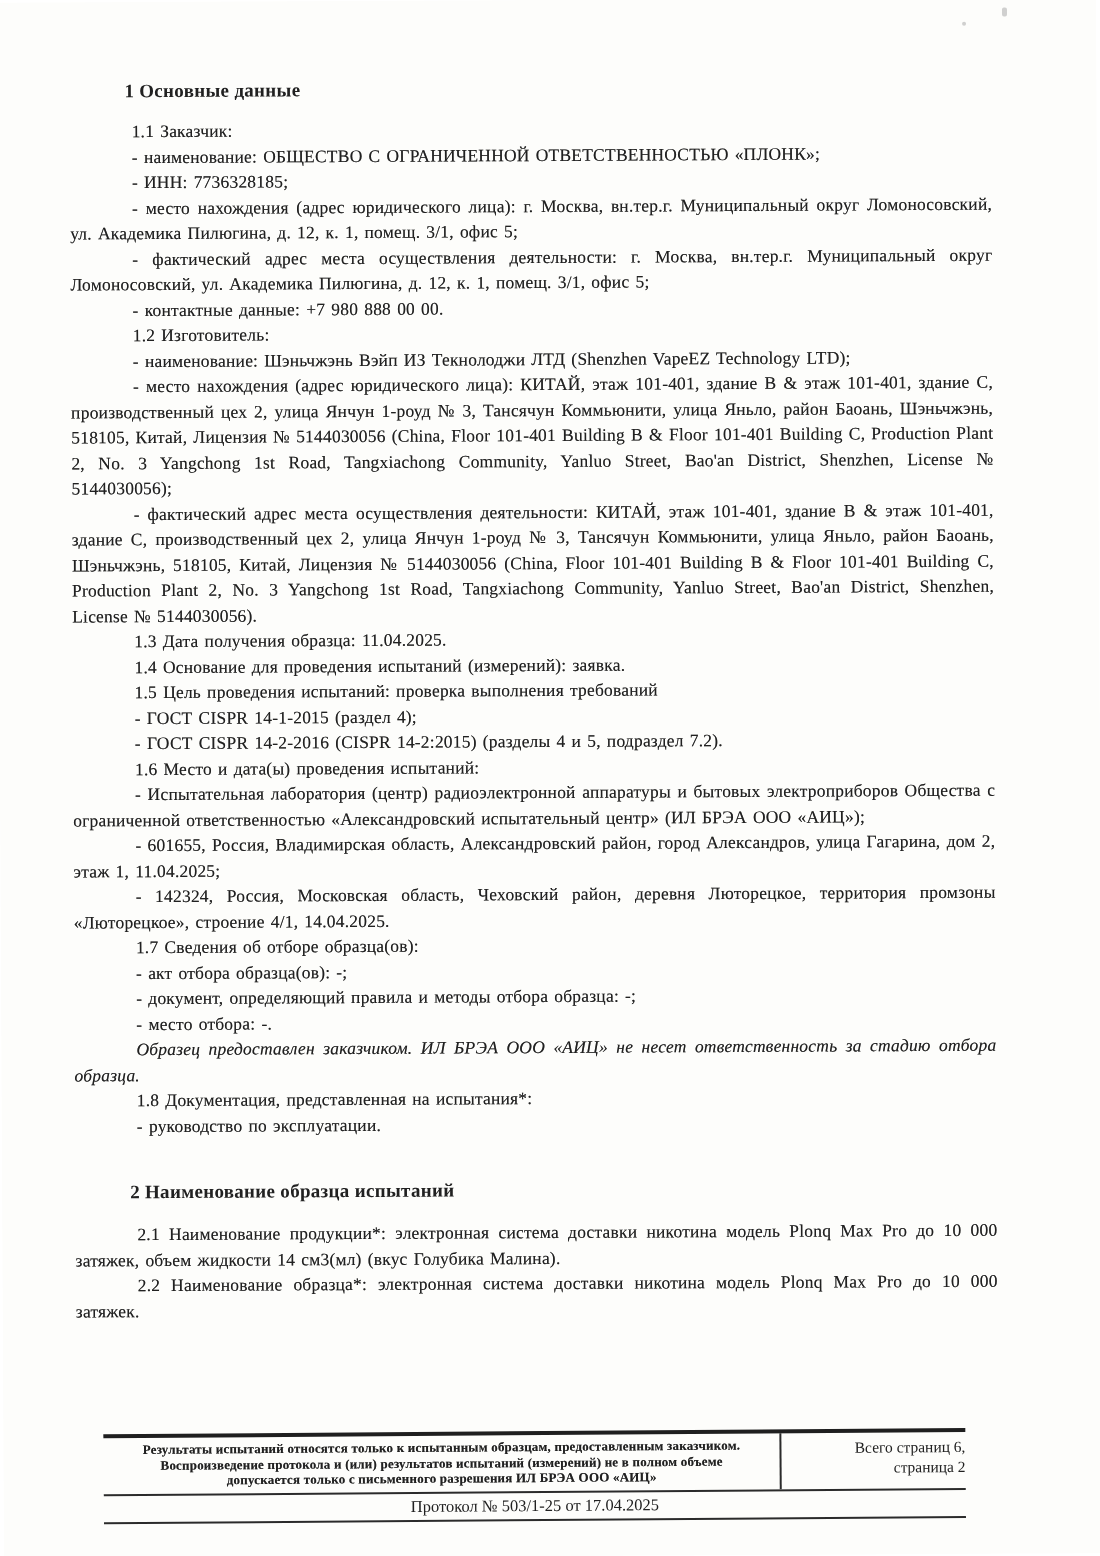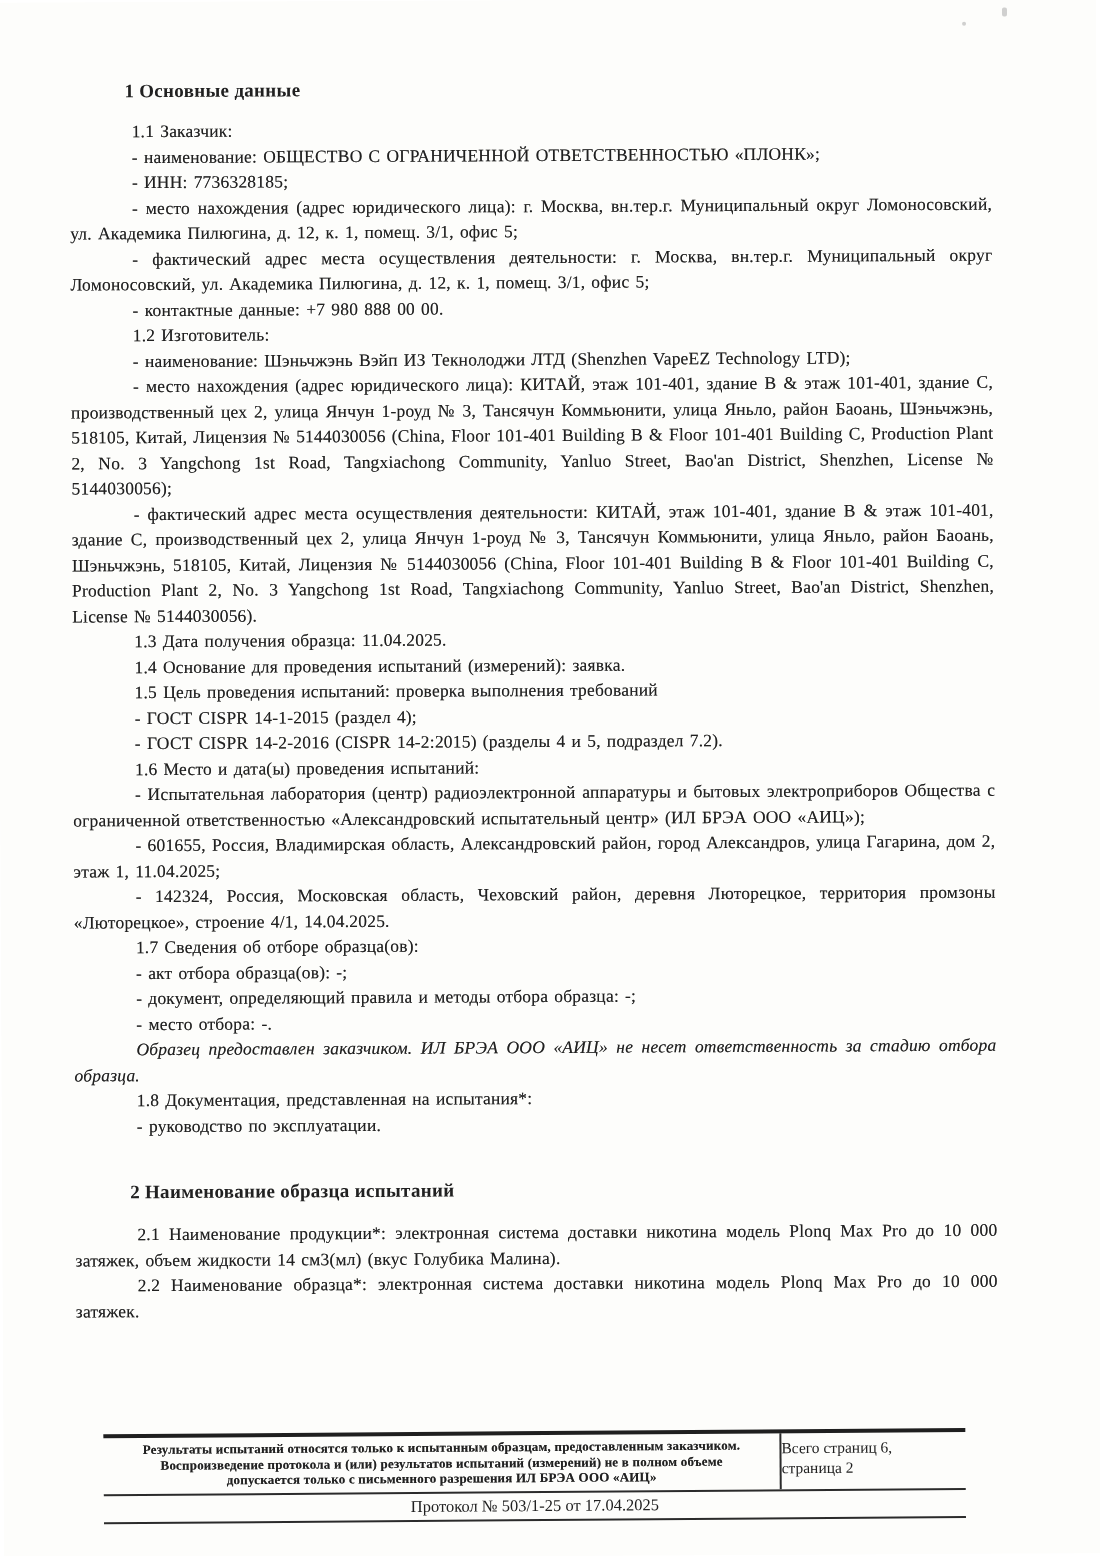--- a/index.html
+++ b/index.html
@@ -48,21 +48,21 @@
     border-right: 2px solid #2b2b2b;
     padding: 4px 8px 5px 8px;
     text-align: center;
     font-weight: bold;
     font-size: 13px; line-height: 15.5px;
     letter-spacing: 0.2px;
     text-shadow: 0 0 0.5px rgba(40,40,40,0.6);
   }
   .ft-right {
     flex: 1;
-    text-align: left;
+    text-align: right;
     font-size: 15.5px; line-height: 20px;
     padding-top: 5px;
   }
   .ft-row2 {
     text-align: center;
     font-size: 16.5px; line-height: 23px;
     padding: 1px 0 2px 0;
     border-bottom: 2px solid #2b2b2b;
   }
   .speck { position: absolute; background: #9a9a9a; opacity: 0.45; border-radius: 2px; }

